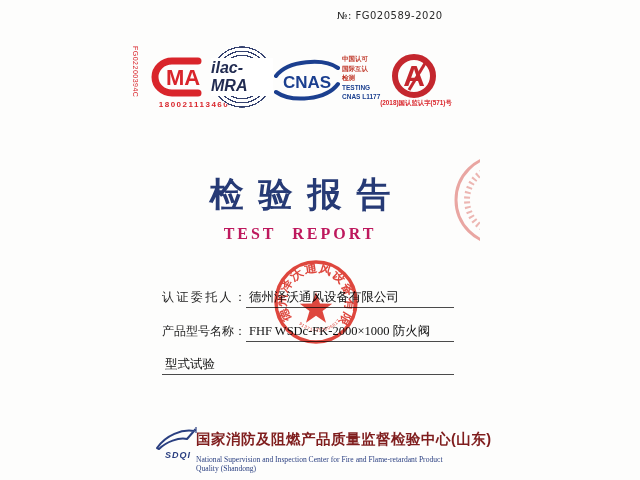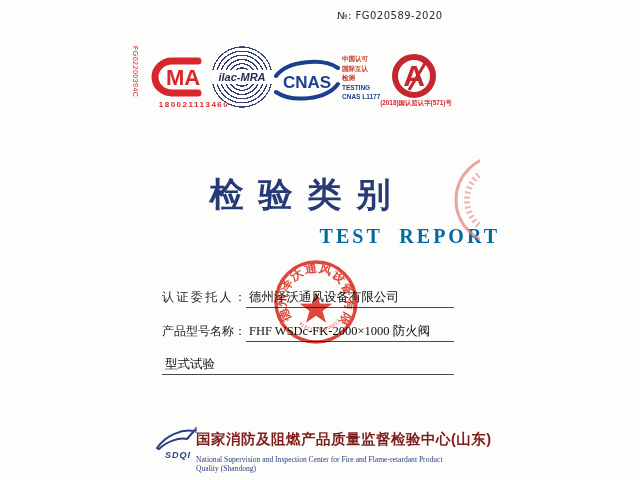--- a/index.html
+++ b/index.html
@@ -12,33 +12,33 @@
              font-family:"DejaVu Sans",sans-serif;}
 
   
   #vcode{left:139px;top:46px;font-size:7px;color:#d9252b;letter-spacing:.5px;
          transform:rotate(90deg);transform-origin:left top;white-space:nowrap;}
   #cma-license{left:146px;top:100px;width:96px;text-align:center;font-size:8px;
                color:#d9252b;letter-spacing:1.5px;font-weight:bold;}
   #ilac-circle{left:211px;top:46px;width:62px;height:62px;border-radius:50%;
      background:repeating-radial-gradient(circle at 50% 50%, #33406e 0 1.3px, #ffffff 1.3px 4.2px);
      display:flex;align-items:center;justify-content:center;}
-  #ilac-band{background:#fff;width:100%;text-align:center;padding:1px 0;
-     font-weight:bold;font-style:italic;font-size:11px;color:#222c52;letter-spacing:0;}
+  #ilac-band{background:#fff;width:100%;text-align:left;padding:1px 0;
+     font-weight:bold;font-style:italic;font-size:16px;color:#222c52;letter-spacing:0;}
   #cnas-lines{left:342px;top:54px;font-size:6.5px;line-height:9.6px;font-weight:bold;}
   #cnas-lines .zh{color:#c0392b;}
   #cnas-lines .en{color:#1b3f8f;}
   #cal-caption{left:372px;top:99px;width:88px;text-align:center;font-size:6.4px;
                color:#d9252b;font-weight:bold;}
 
   
   #title-block{left:100px;top:172px;width:400px;text-align:center;}
   #title-zh{font-size:34px;font-weight:bold;color:#263a75;letter-spacing:15px;text-indent:15px;}
-  #title-en{margin-top:7px;font-family:"Liberation Serif",serif;font-size:20px;font-weight:bold;
-            color:#0369a1;letter-spacing:3px;word-spacing:9px;text-align:right;}
+  #title-en{margin-top:7px;font-family:"Liberation Serif",serif;font-size:16px;font-weight:bold;
+            color:#be185d;letter-spacing:3px;word-spacing:9px;}
 
   
   .field-row{left:162px;width:292px;display:flex;align-items:flex-start;}
   .flabel{display:inline-block;width:84px;font-size:12px;color:#222;
           text-align:justify;text-align-last:justify;flex:0 0 84px;
           font-family:"Liberation Serif",serif;}
   .fvalue{flex:1;border-bottom:1px solid #4a4a4a;font-size:12.5px;color:#111;
           padding:0 0 1px 3px;white-space:nowrap;font-family:"Liberation Serif",serif;}
 
   
@@ -82,21 +82,21 @@
 </div>
 
 <svg class="abs" id="cal-logo" style="left:387px;top:52px;" width="54" height="50" viewBox="0 0 54 50">
   <circle cx="27" cy="24" r="19" fill="none" stroke="#c4272e" stroke-width="6"></circle>
   <text x="27" y="34" text-anchor="middle" font-size="30" font-weight="bold" fill="#c4272e" font-family="Liberation Sans, sans-serif">A</text>
   <line x1="22" y1="38" x2="40" y2="8" stroke="#c4272e" stroke-width="3"></line>
 </svg>
 <div class="abs" id="cal-caption">(2018)国认监认字(571)号</div>
 
 <div class="abs" id="title-block">
-  <div id="title-zh">检验类别</div>
+  <div id="title-zh">检验报告</div>
   <div id="title-en">TEST REPORT</div>
 </div>
 
 <div class="abs field-row" style="top:289px;">
   <span class="flabel">认证委托人：</span>
   <span class="fvalue">德州泽沃通风设备有限公司</span>
 </div>
 <div class="abs field-row" style="top:323px;">
   <span class="flabel">产品型号名称：</span>
   <span class="fvalue">FHF WSDc-FK-2000×1000 防火阀</span>

